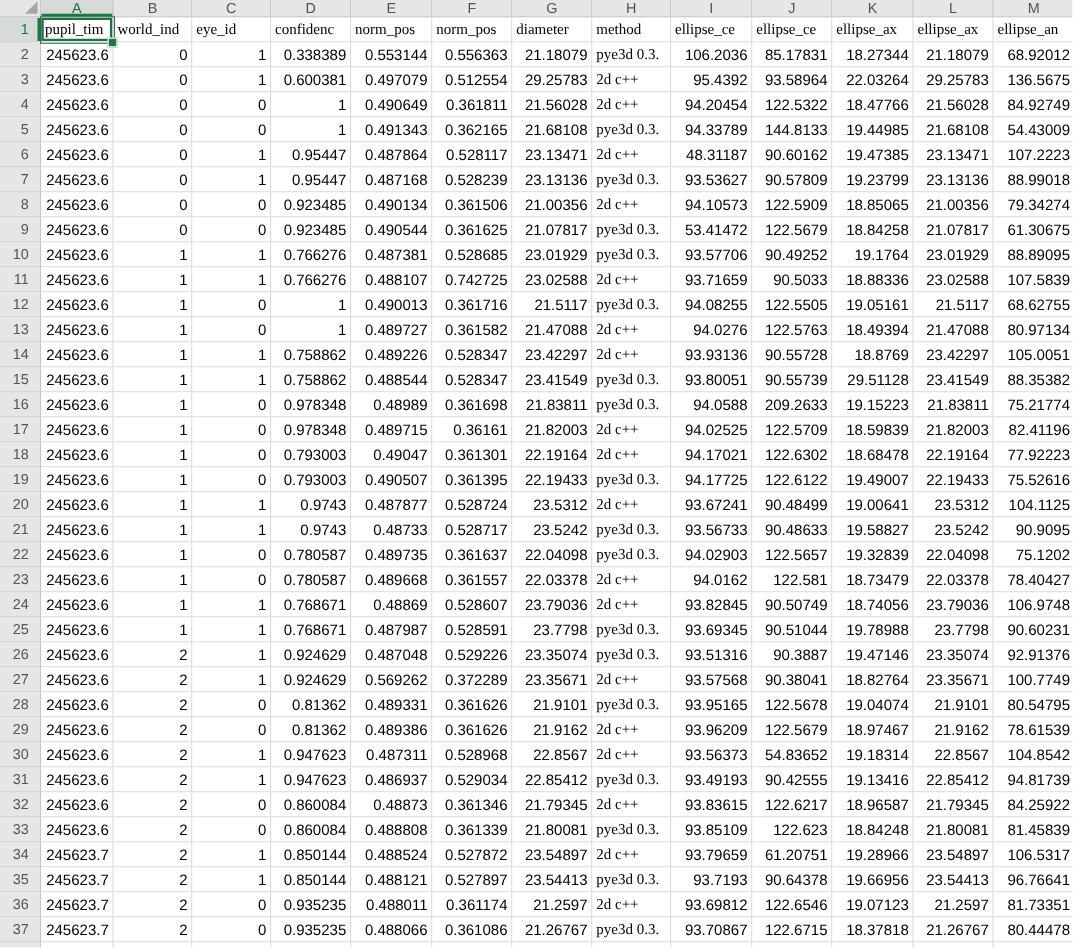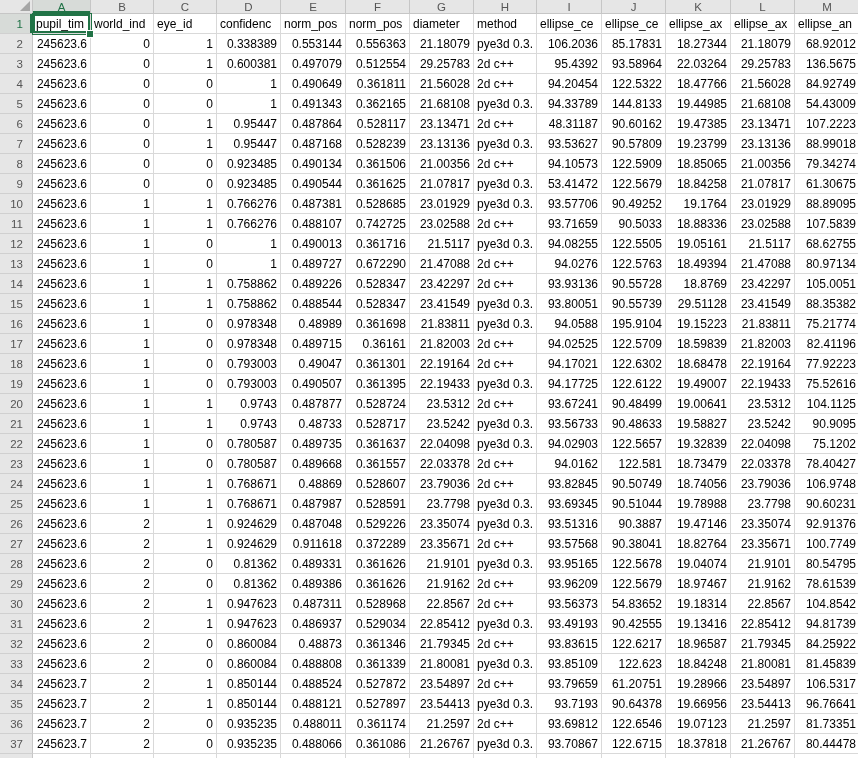--- a/index.html
+++ b/index.html
@@ -63,21 +63,21 @@
     background:#fff;
     border-right:1px solid #D9D9D9;
     border-bottom:1px solid #D9D9D9;
     box-sizing:border-box;
     display:flex;align-items:center;
     font-size:12px;color:#000;
     white-space:nowrap;overflow:hidden;
     padding:0 3px;
   }
   .cell.num{justify-content:flex-end;}
-  .cell.txt{justify-content:flex-start;}
+  .cell.txt{justify-content:flex-start;font-family:Liberation Serif, serif;}
   .cell.selcell{
     position:relative;z-index:3;
     box-shadow:inset 0 0 0 2px #217346, 0 0 0 1px #217346;
   }
   .fill-handle{
     position:absolute;
     left:86px;top:30px;
     width:6px;height:6px;
     background:#217346;
     border:1px solid #fff;
@@ -272,21 +272,21 @@
       <div class="cell num">122.5505</div>
       <div class="cell num">19.05161</div>
       <div class="cell num">21.5117</div>
       <div class="cell num">68.62755</div>
       <div class="rowhdr">13</div>
       <div class="cell num">245623.6</div>
       <div class="cell num">1</div>
       <div class="cell num">0</div>
       <div class="cell num">1</div>
       <div class="cell num">0.489727</div>
-      <div class="cell num">0.672290</div>
+      <div class="cell num">0.361582</div>
       <div class="cell num">21.47088</div>
       <div class="cell txt">2d c++</div>
       <div class="cell num">94.0276</div>
       <div class="cell num">122.5763</div>
       <div class="cell num">18.49394</div>
       <div class="cell num">21.47088</div>
       <div class="cell num">80.97134</div>
       <div class="rowhdr">14</div>
       <div class="cell num">245623.6</div>
       <div class="cell num">1</div>
@@ -318,21 +318,21 @@
       <div class="rowhdr">16</div>
       <div class="cell num">245623.6</div>
       <div class="cell num">1</div>
       <div class="cell num">0</div>
       <div class="cell num">0.978348</div>
       <div class="cell num">0.48989</div>
       <div class="cell num">0.361698</div>
       <div class="cell num">21.83811</div>
       <div class="cell txt">pye3d 0.3.</div>
       <div class="cell num">94.0588</div>
-      <div class="cell num">195.9104</div>
+      <div class="cell num">209.2633</div>
       <div class="cell num">19.15223</div>
       <div class="cell num">21.83811</div>
       <div class="cell num">75.21774</div>
       <div class="rowhdr">17</div>
       <div class="cell num">245623.6</div>
       <div class="cell num">1</div>
       <div class="cell num">0</div>
       <div class="cell num">0.978348</div>
       <div class="cell num">0.489715</div>
       <div class="cell num">0.36161</div>
@@ -467,21 +467,21 @@
       <div class="cell num">93.51316</div>
       <div class="cell num">90.3887</div>
       <div class="cell num">19.47146</div>
       <div class="cell num">23.35074</div>
       <div class="cell num">92.91376</div>
       <div class="rowhdr">27</div>
       <div class="cell num">245623.6</div>
       <div class="cell num">2</div>
       <div class="cell num">1</div>
       <div class="cell num">0.924629</div>
-      <div class="cell num">0.911618</div>
+      <div class="cell num">0.569262</div>
       <div class="cell num">0.372289</div>
       <div class="cell num">23.35671</div>
       <div class="cell txt">2d c++</div>
       <div class="cell num">93.57568</div>
       <div class="cell num">90.38041</div>
       <div class="cell num">18.82764</div>
       <div class="cell num">23.35671</div>
       <div class="cell num">100.7749</div>
       <div class="rowhdr">28</div>
       <div class="cell num">245623.6</div>

